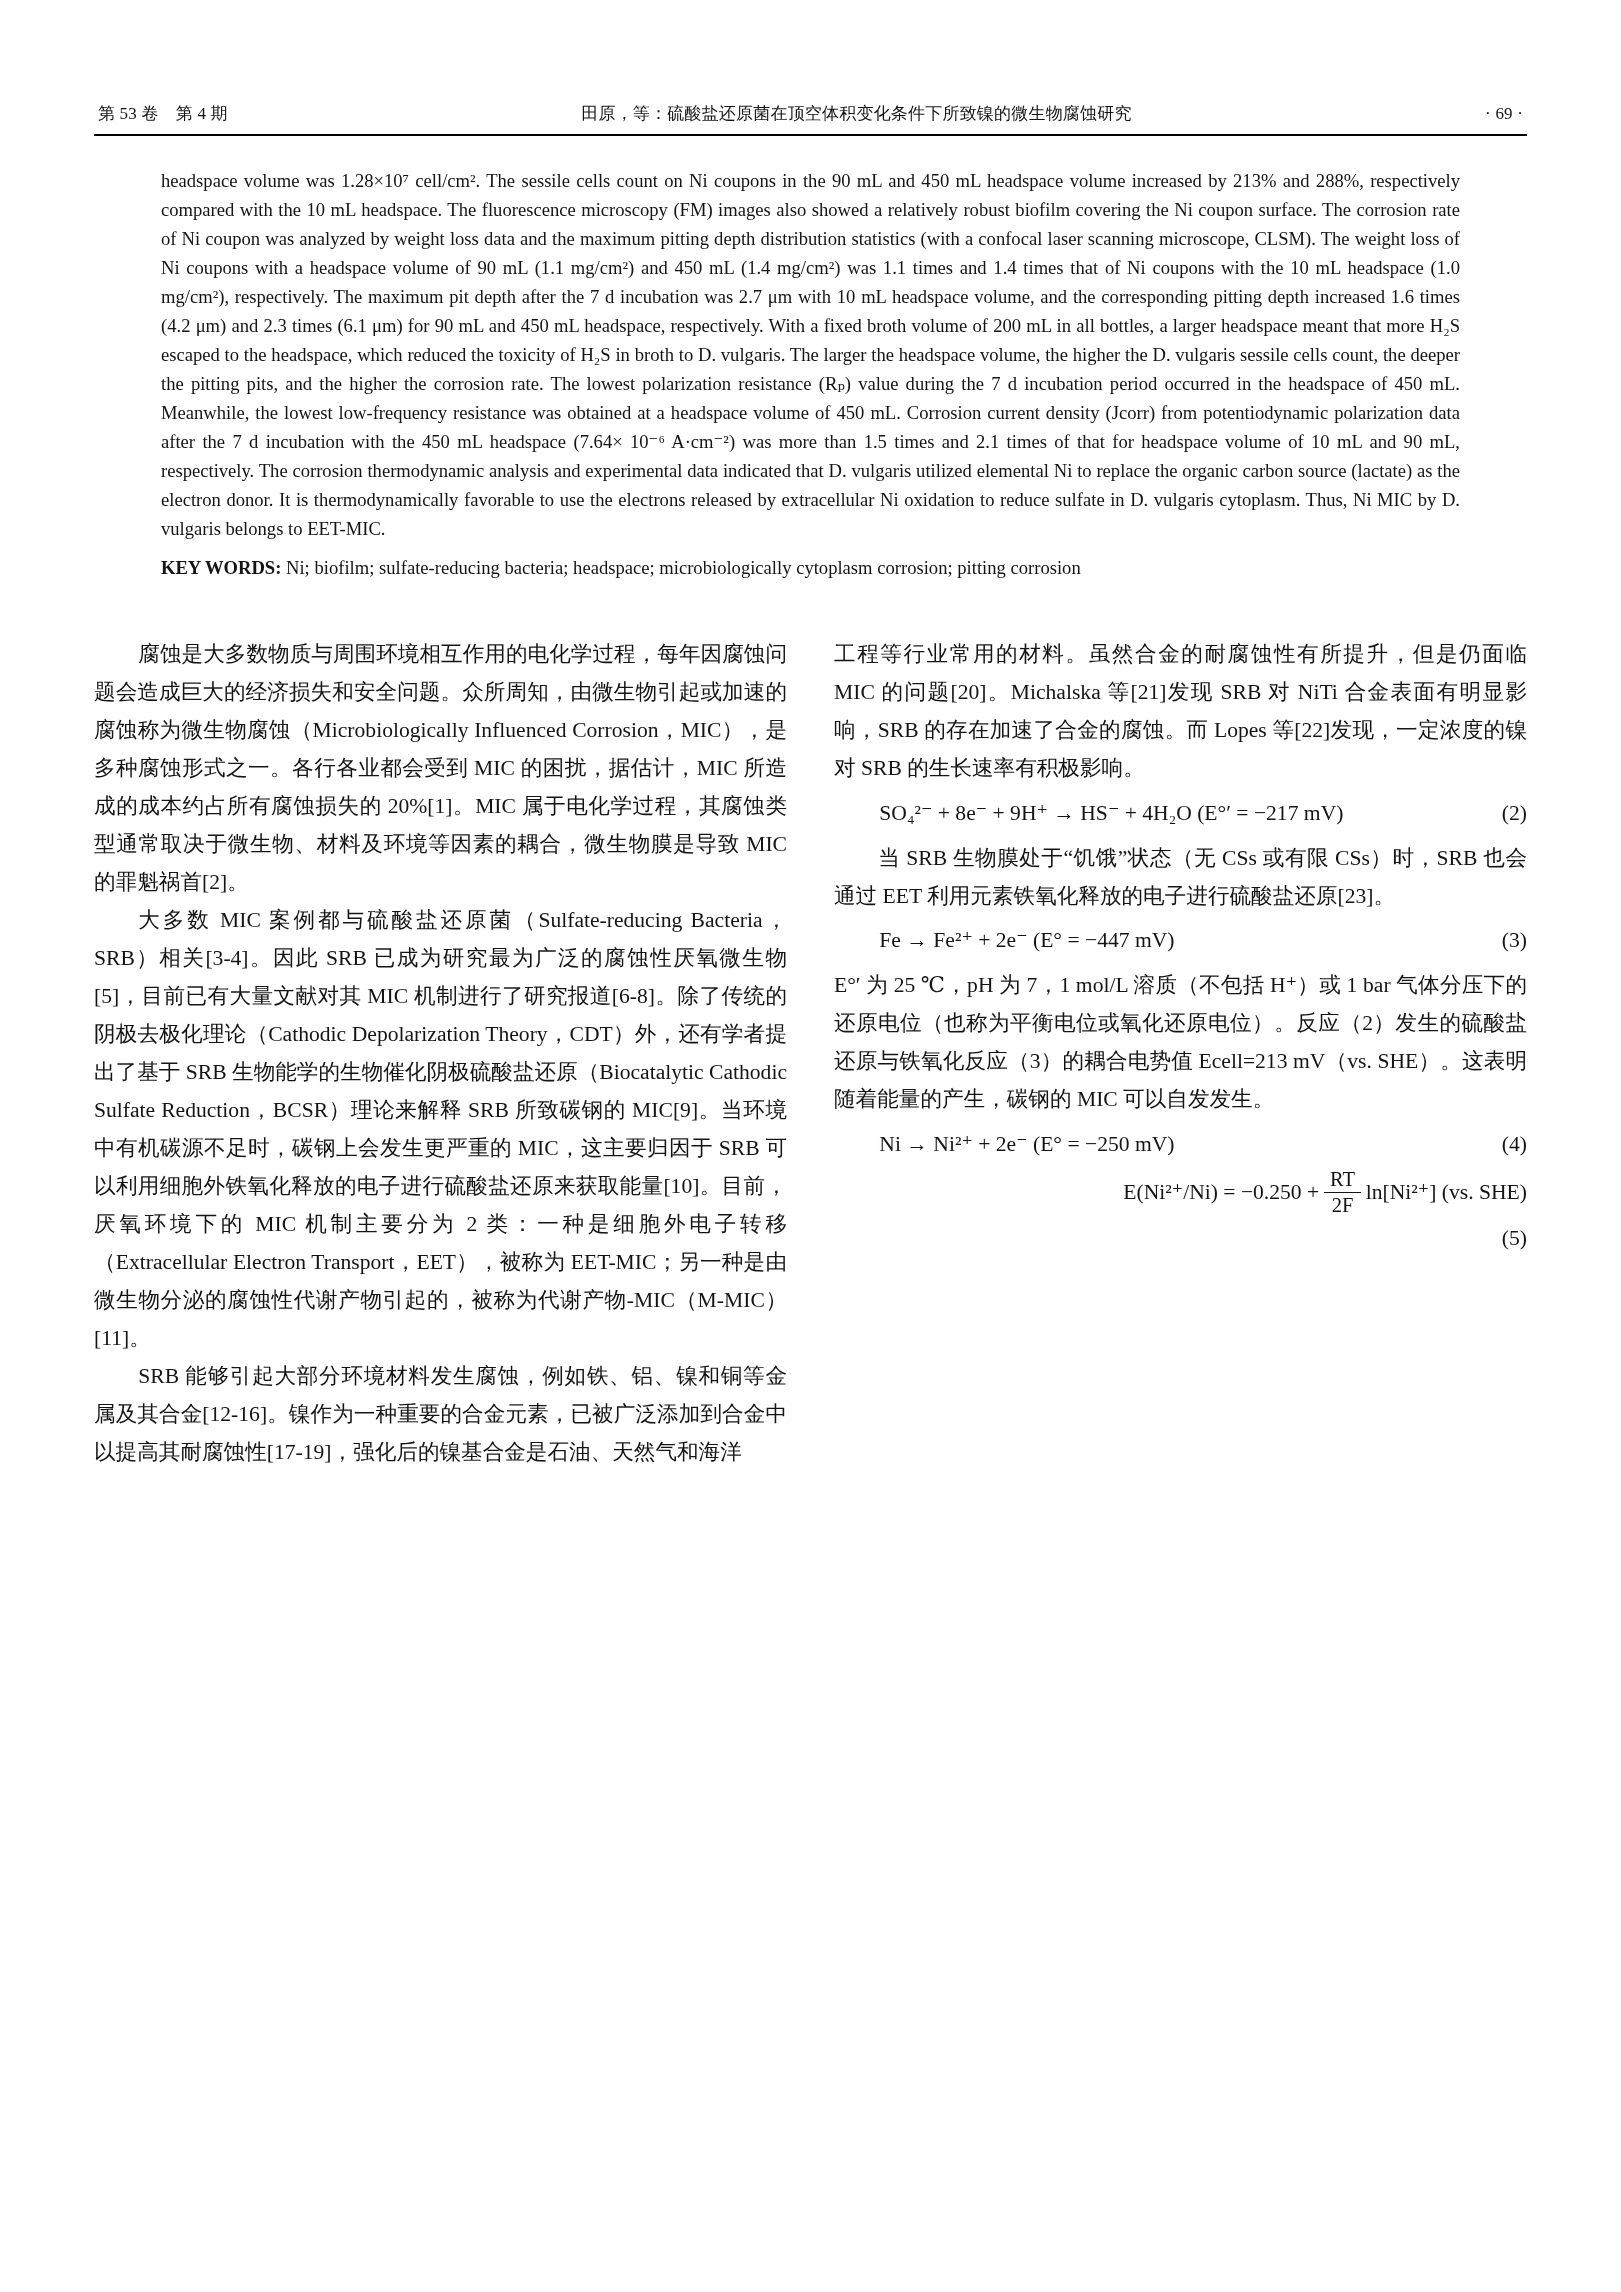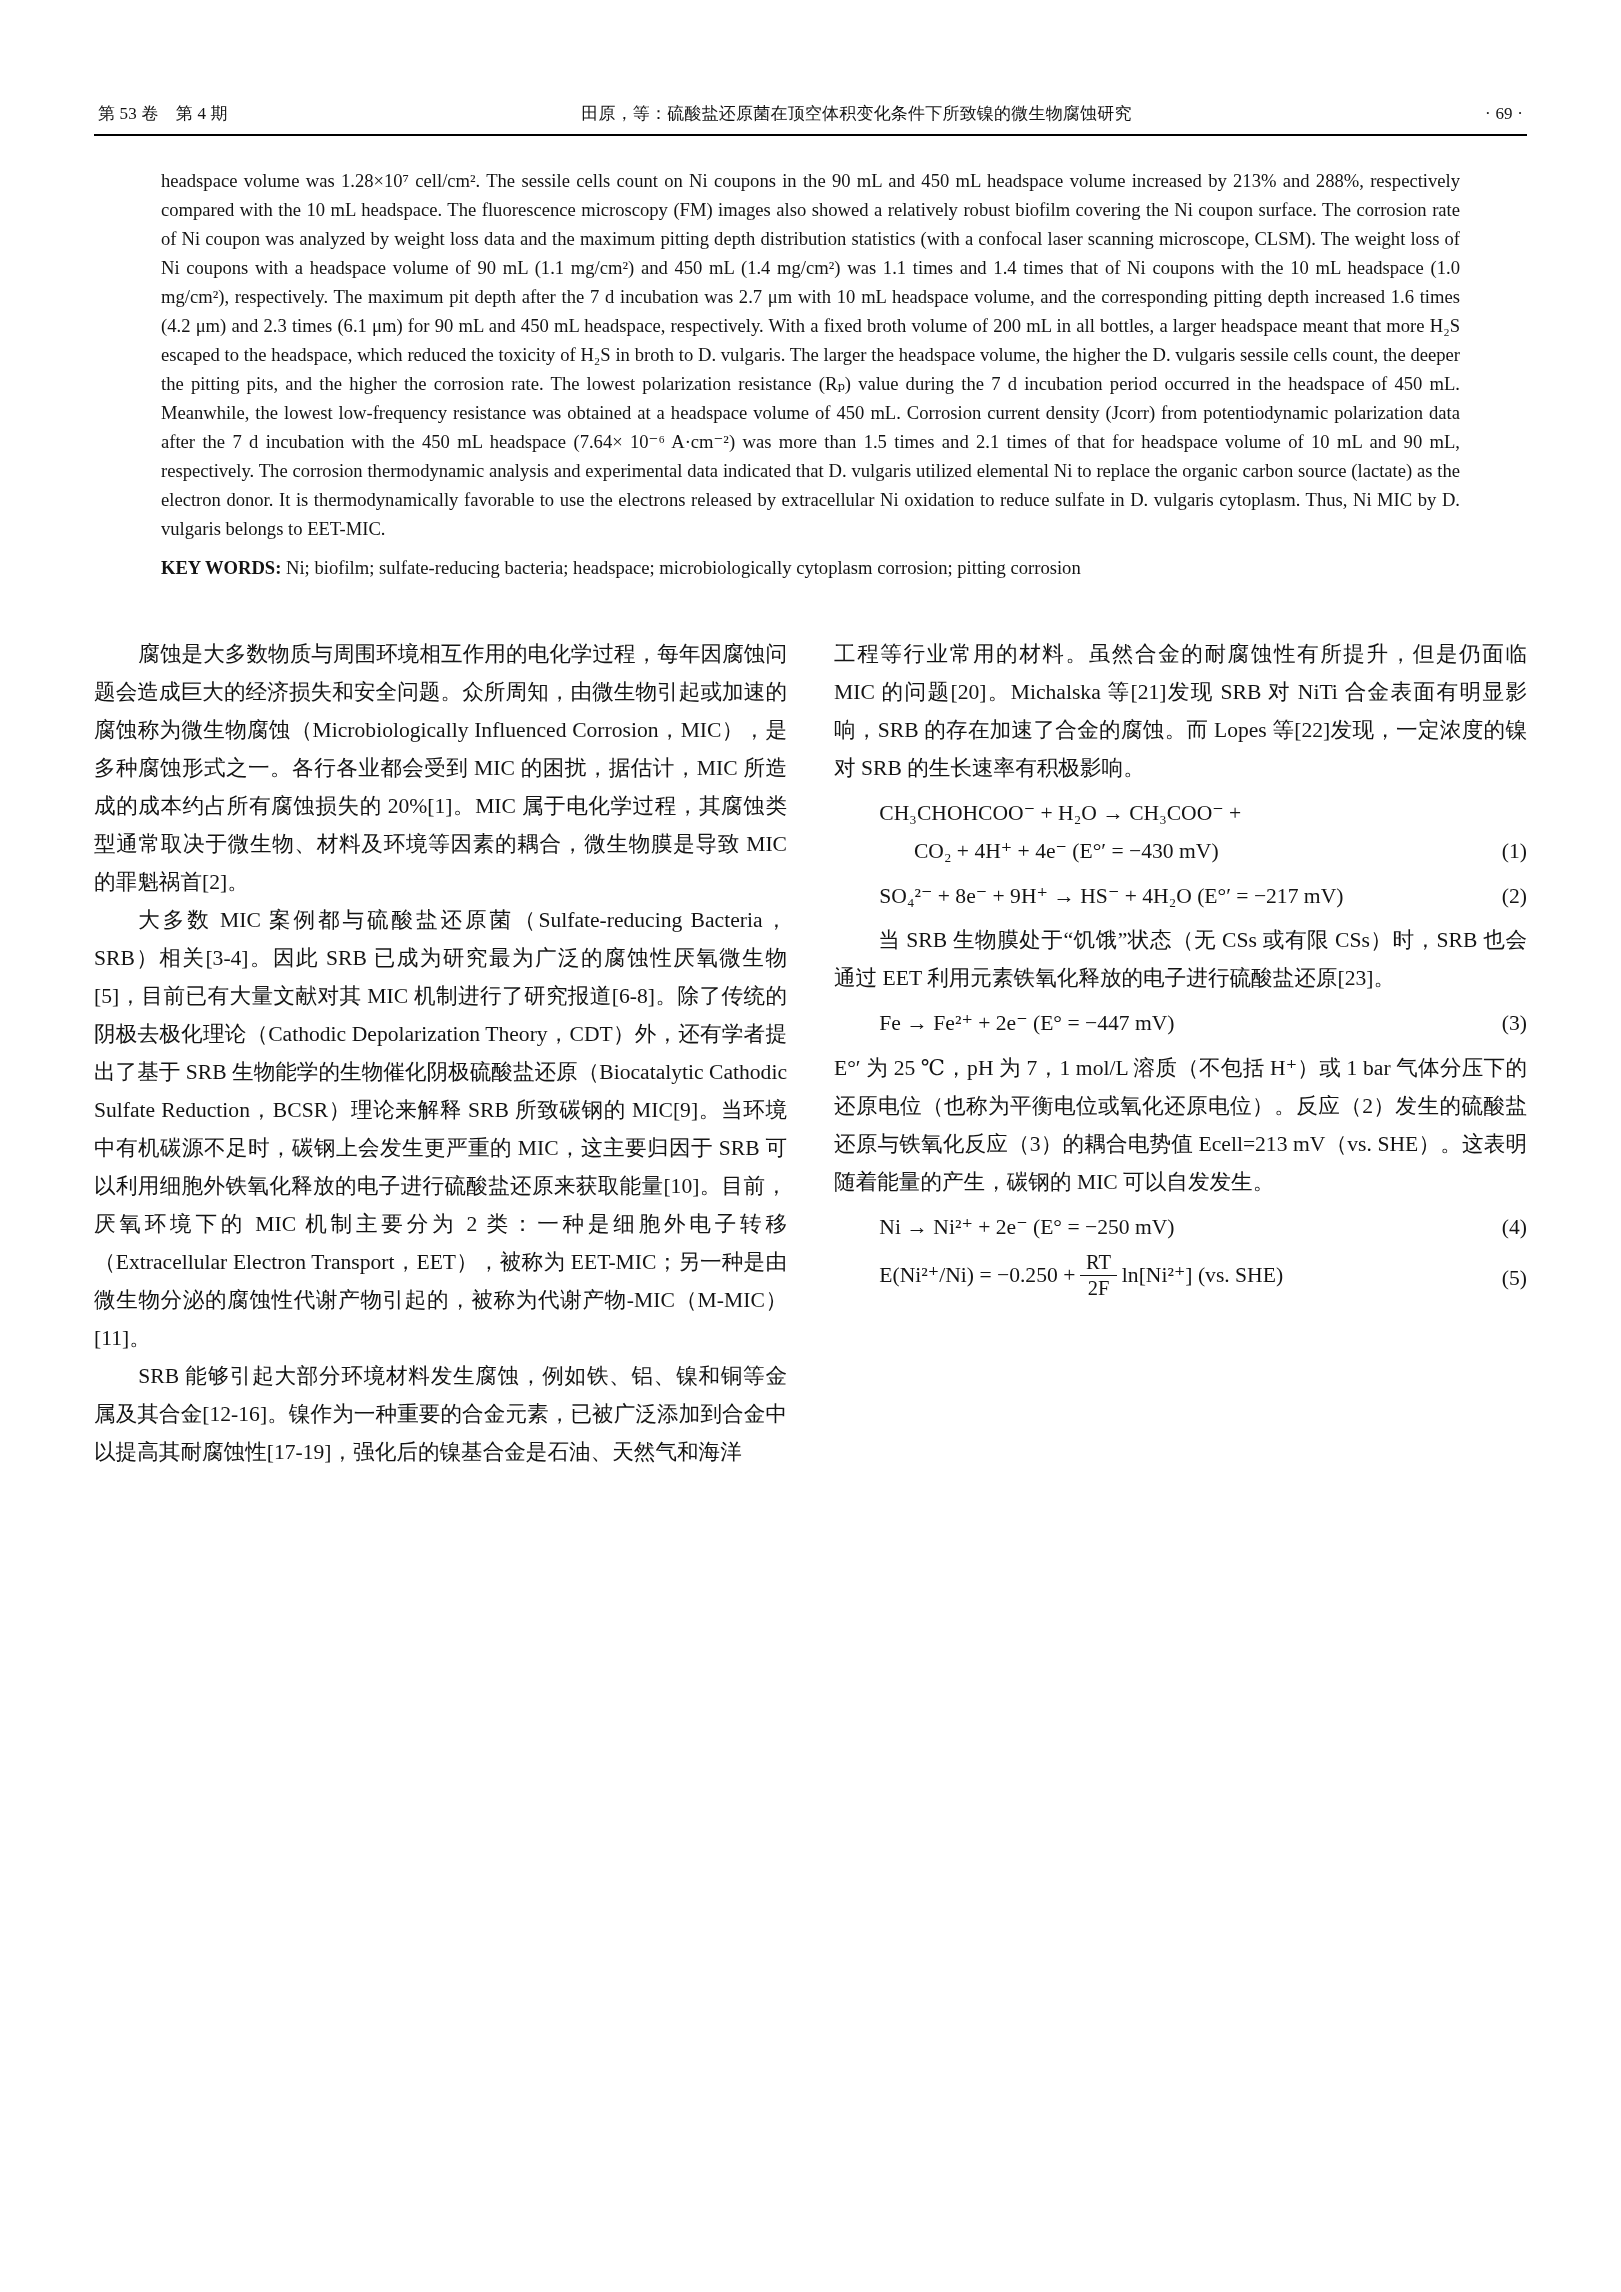--- a/index.html
+++ b/index.html
@@ -47,21 +47,21 @@
   }
   .col { flex:1; min-width:0; }
   .col p { margin:0; }
   .col p.indent { text-indent:2.05em; }
   
   .equation {
     display:flex;
     align-items:flex-end;
     margin:6.9px 0;
   }
-  .equation.centered { align-items:center; }
+  .equation.centered { align-items:flex-end;flex-direction:column; }
   .eq-lines { padding-left:2.1em; }
   .eq-line2 { padding-left:1.6em; }
   .eq-no { margin-left:auto; padding-left:9.8px; }
   .frac {
     display:inline-flex;
     flex-direction:column;
     align-items:center;
     vertical-align:middle;
     line-height:1.12;
     font-size:0.95em;
@@ -94,27 +94,20 @@
 
     <div class="col">
       <p class="indent">腐蚀是大多数物质与周围环境相互作用的电化学过程，每年因腐蚀问题会造成巨大的经济损失和安全问题。众所周知，由微生物引起或加速的腐蚀称为微生物腐蚀（Microbiologically Influenced Corrosion，MIC），是多种腐蚀形式之一。各行各业都会受到 MIC 的困扰，据估计，MIC 所造成的成本约占所有腐蚀损失的 20%[1]。MIC 属于电化学过程，其腐蚀类型通常取决于微生物、材料及环境等因素的耦合，微生物膜是导致 MIC 的罪魁祸首[2]。</p>
       <p class="indent">大多数 MIC 案例都与硫酸盐还原菌（Sulfate-reducing Bacteria，SRB）相关[3-4]。因此 SRB 已成为研究最为广泛的腐蚀性厌氧微生物[5]，目前已有大量文献对其 MIC 机制进行了研究报道[6-8]。除了传统的阴极去极化理论（Cathodic Depolarization Theory，CDT）外，还有学者提出了基于 SRB 生物能学的生物催化阴极硫酸盐还原（Biocatalytic Cathodic Sulfate Reduction，BCSR）理论来解释 SRB 所致碳钢的 MIC[9]。当环境中有机碳源不足时，碳钢上会发生更严重的 MIC，这主要归因于 SRB 可以利用细胞外铁氧化释放的电子进行硫酸盐还原来获取能量[10]。目前，厌氧环境下的 MIC 机制主要分为 2 类：一种是细胞外电子转移（Extracellular Electron Transport，EET），被称为 EET-MIC；另一种是由微生物分泌的腐蚀性代谢产物引起的，被称为代谢产物-MIC（M-MIC）[11]。</p>
       <p class="indent">SRB 能够引起大部分环境材料发生腐蚀，例如铁、铝、镍和铜等金属及其合金[12-16]。镍作为一种重要的合金元素，已被广泛添加到合金中以提高其耐腐蚀性[17-19]，强化后的镍基合金是石油、天然气和海洋</p>
     </div>
 
     <div class="col">
       <p>工程等行业常用的材料。虽然合金的耐腐蚀性有所提升，但是仍面临 MIC 的问题[20]。Michalska 等[21]发现 SRB 对 NiTi 合金表面有明显影响，SRB 的存在加速了合金的腐蚀。而 Lopes 等[22]发现，一定浓度的镍对 SRB 的生长速率有积极影响。</p>
 
-      <div class="equation">
-        <div class="eq-lines">
-          <div>CH₃CHOHCOO⁻ + H₂O → CH₃COO⁻ +</div>
-          <div class="eq-line2">CO₂ + 4H⁺ + 4e⁻ (E°′ = −430 mV)</div>
-        </div>
-        <div class="eq-no">(1)</div>
-      </div>
 
       <div class="equation">
         <div class="eq-lines">SO₄²⁻ + 8e⁻ + 9H⁺ → HS⁻ + 4H₂O (E°′ = −217 mV)</div>
         <div class="eq-no">(2)</div>
       </div>
 
       <p class="indent">当 SRB 生物膜处于“饥饿”状态（无 CSs 或有限 CSs）时，SRB 也会通过 EET 利用元素铁氧化释放的电子进行硫酸盐还原[23]。</p>
 
       <div class="equation">
         <div class="eq-lines">Fe → Fe²⁺ + 2e⁻ (E° = −447 mV)</div>

